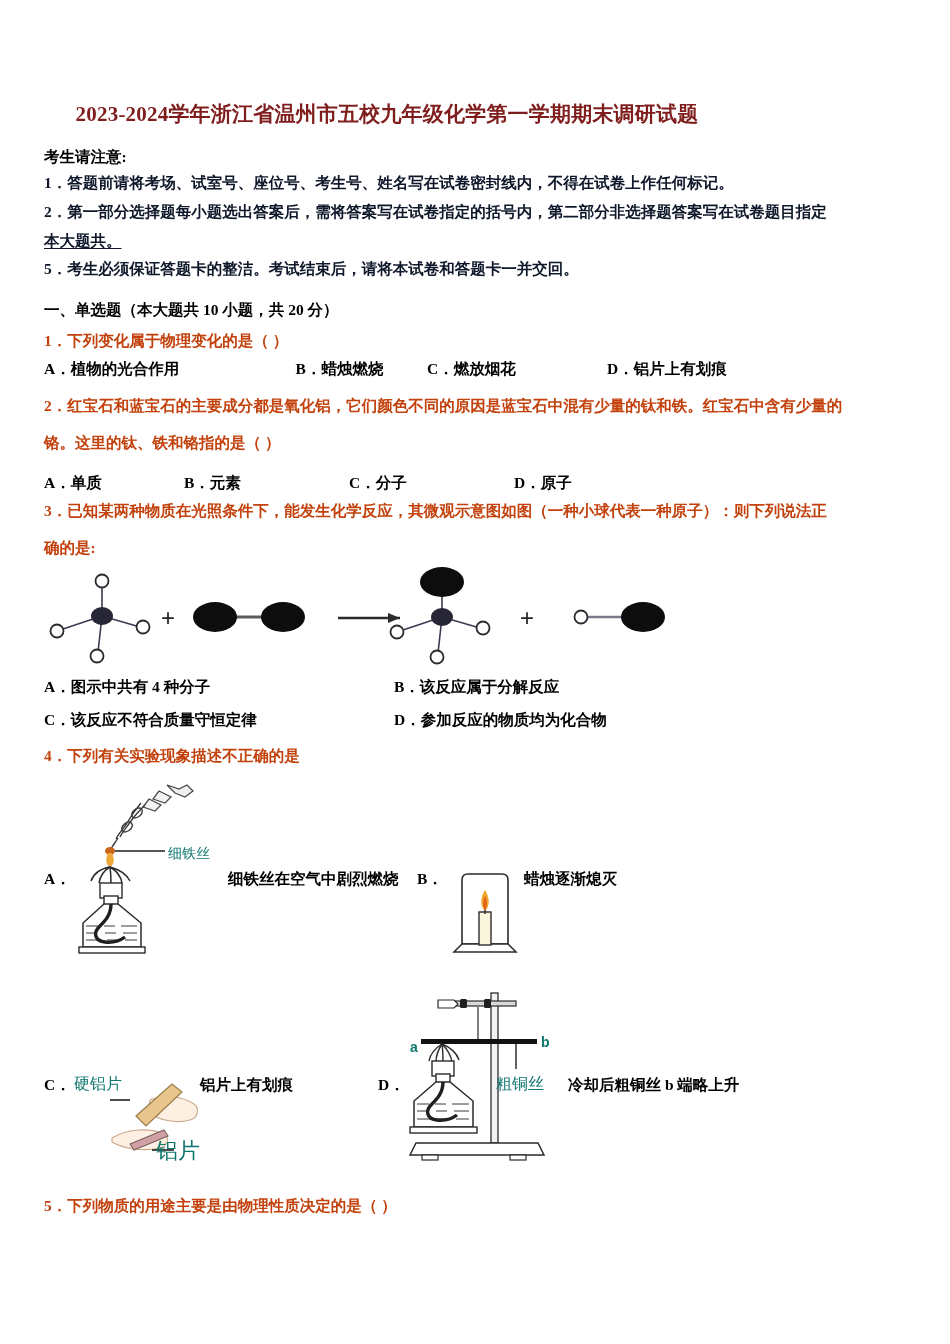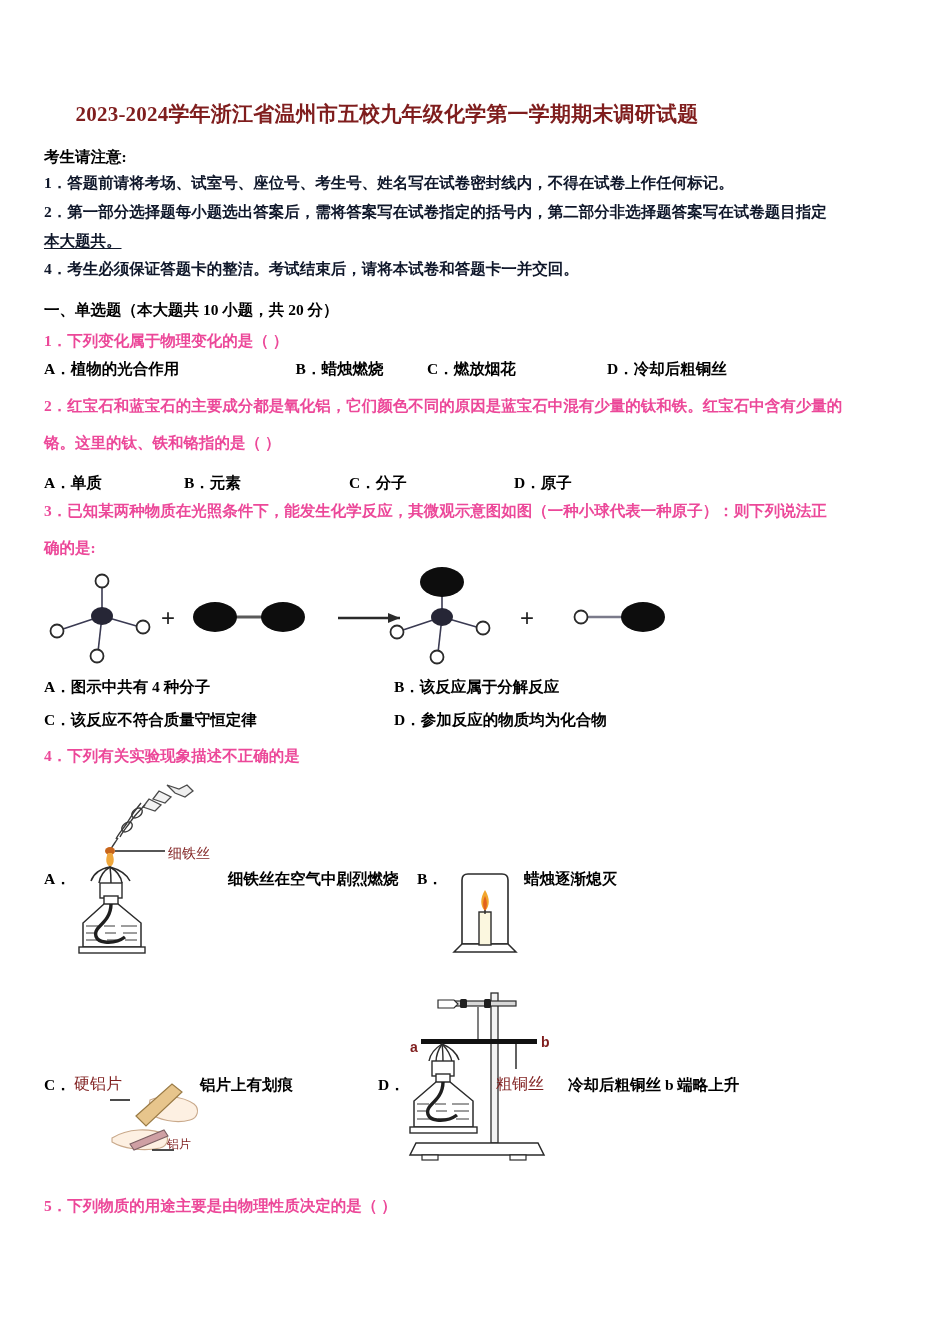--- a/index.html
+++ b/index.html
@@ -58,21 +58,21 @@
     left: 44px; top: 300px;
     font-size: 15.5px;
     font-weight: bold;
     color: #000;
   }
   .q {
     position: absolute;
     left: 44px;
     font-size: 15.5px;
     font-weight: bold;
-    color: #ec4899;
+    color: #c2410c;
     white-space: nowrap;
   }
   .opts {
     position: absolute;
     left: 44px;
     font-size: 15.5px;
     font-weight: bold;
     color: #000;
     width: 870px;
   }
@@ -103,44 +103,44 @@
   .lbl {
     position: absolute;
     font-size: 15.5px;
     font-weight: bold;
     color: #000;
     white-space: nowrap;
   }
   .lbl-small {
     position: absolute;
     font-size: 14px;
-    color: #7f1d1d;
+    color: #0f766e;
     white-space: nowrap;
     font-family: "Liberation Sans", sans-serif;
   }
   svg { display: block; overflow: visible; }
 </style>
 </head>
 <body>
 
 <div class="page">
 
   <div class="title">2023-2024学年浙江省温州市五校九年级化学第一学期期末调研试题</div>
 
   <div class="notice-head">考生请注意:</div>
   <div class="notice-line n1">1．答题前请将考场、试室号、座位号、考生号、姓名写在试卷密封线内，不得在试卷上作任何标记。</div>
   <div class="notice-line n2">2．第一部分选择题每小题选出答案后，需将答案写在试卷指定的括号内，第二部分非选择题答案写在试卷题目指定</div>
   <div class="notice-line n2b underline-txt">本大题共。</div>
-  <div class="notice-line n3">4．考生必须保证答题卡的整洁。考试结束后，请将本试卷和答题卡一并交回。</div>
+  <div class="notice-line n3">5．考生必须保证答题卡的整洁。考试结束后，请将本试卷和答题卡一并交回。</div>
 
   <div class="sec-head">一、单选题（本大题共 10 小题，共 20 分）</div>
 
   <div class="q" style="top:331px;">1．下列变化属于物理变化的是（    ）</div>
   <div class="opts" style="top:359px;">
-    <span class="opt" style="width:208px;">A．植物的光合作用</span><span class="opt" style="width:175px;text-align:center;">B．蜡烛燃烧</span><span class="opt" style="width:180px;">C．燃放烟花</span><span class="opt">D．冷却后粗铜丝</span>
+    <span class="opt" style="width:208px;">A．植物的光合作用</span><span class="opt" style="width:175px;text-align:center;">B．蜡烛燃烧</span><span class="opt" style="width:180px;">C．燃放烟花</span><span class="opt">D．铝片上有划痕</span>
   </div>
 
   <div class="q" style="top:396px;">2．红宝石和蓝宝石的主要成分都是氧化铝，它们颜色不同的原因是蓝宝石中混有少量的钛和铁。红宝石中含有少量的</div>
   <div class="q" style="top:433px;">铬。这里的钛、铁和铬指的是（ ）</div>
   <div class="opts" style="top:466px;">
     <span class="opt" style="width:140px;margin-top:7px;">A．单质</span><span class="opt" style="width:165px;">B．元素</span><span class="opt" style="width:165px;">C．分子</span><span class="opt">D．原子</span>
   </div>
 
   <div class="q" style="top:501px;">3．已知某两种物质在光照条件下，能发生化学反应，其微观示意图如图（一种小球代表一种原子）：则下列说法正</div>
   <div class="q" style="top:538px;">确的是:</div>
@@ -276,21 +276,21 @@
       <path d="M4 60 C20 50 42 50 56 56 C62 59 60 68 52 70 C34 74 14 70 4 64 Z" fill="#fdf0e2" stroke="#c9a98b" stroke-width="1.1"></path>
 
       <path d="M22 66 L56 52 L60 58 L26 72 Z" fill="#cfa0a4" stroke="#7c5f63" stroke-width="1.1"></path>
 
       <line x1="22" y1="22" x2="2" y2="22" stroke="#1f1f1f" stroke-width="1.6"></line>
       <line x1="44" y1="72" x2="66" y2="72" stroke="#1f1f1f" stroke-width="1.6"></line>
     </svg>
   </div>
   <div class="lbl" style="left:44px; top:1075px;">C．</div>
   <div class="lbl-small" style="left:74px; top:1074px; font-size:16px;">硬铝片</div>
-  <div class="lbl-small" style="left:167px; top:1136px; font-size:12px;">铝片</div>
+  <div class="lbl-small" style="left:156px; top:1136px; font-size:22px;">铝片</div>
   <div class="lbl" style="left:200px; top:1075px;">铝片上有划痕</div>
 
   <div class="figD">
     <svg width="178" height="172" viewBox="0 0 178 172">
 
       <rect x="93" y="0" width="7" height="150" fill="#f2f2f2" stroke="#2b2b2b" stroke-width="1.3"></rect>
 
       <rect x="42" y="8" width="76" height="5" fill="#d8d8d8" stroke="#2b2b2b" stroke-width="1.2"></rect>
       <path d="M40 7 L56 7 L60 11 L56 15 L40 15 Z" fill="#ffffff" stroke="#2b2b2b" stroke-width="1.2"></path>
       <rect x="62" y="6" width="7" height="9" rx="1.5" fill="#1f1f1f"></rect>

